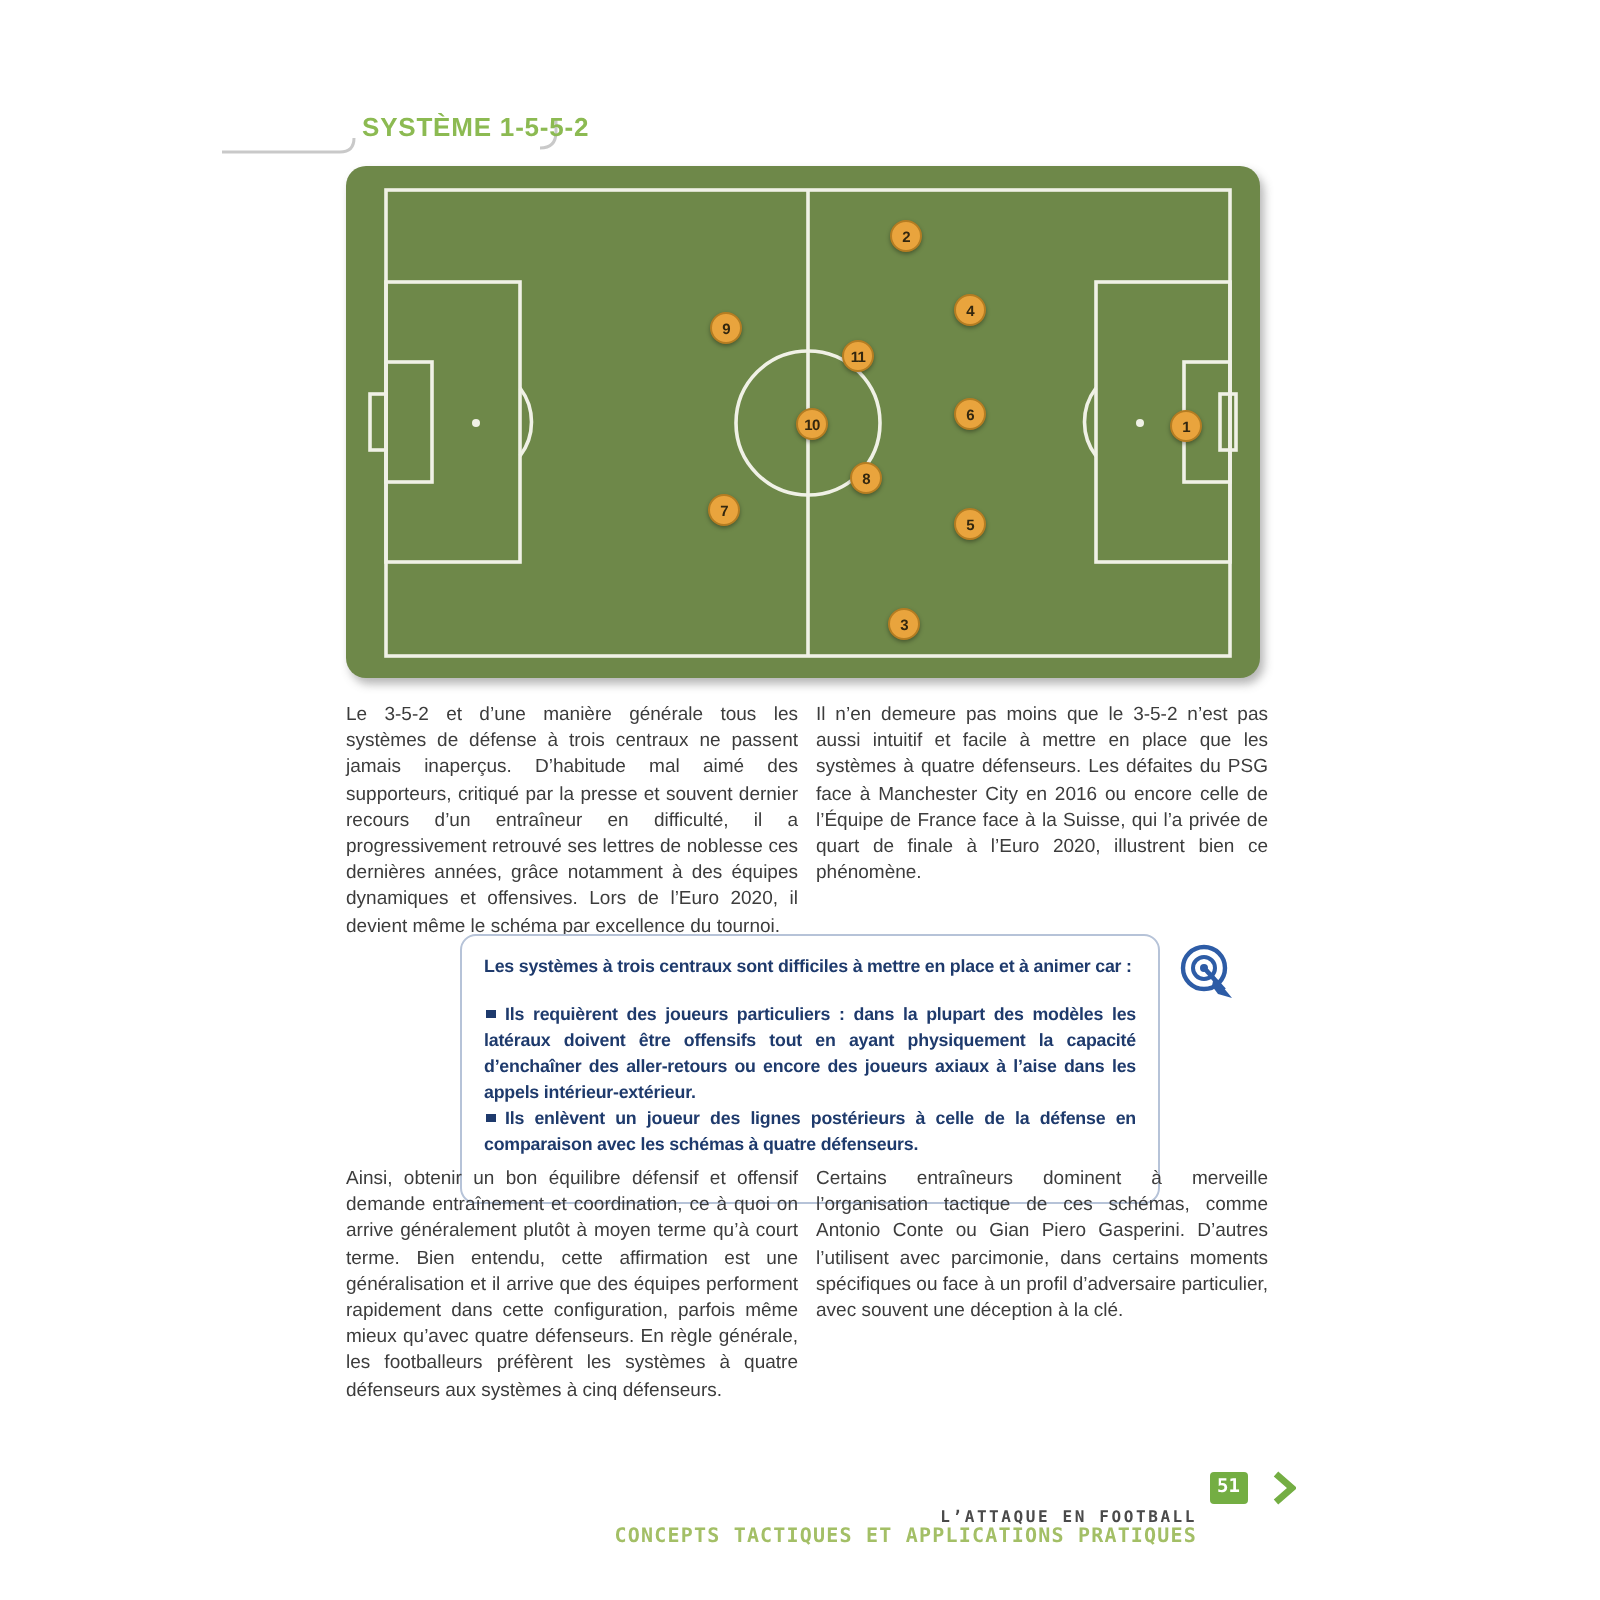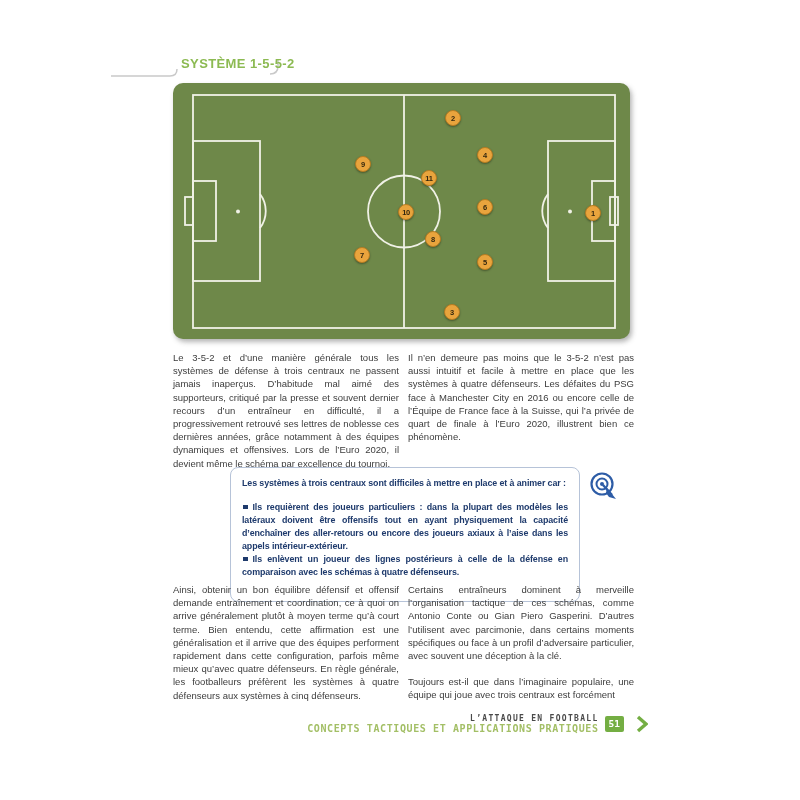--- a/index.html
+++ b/index.html
@@ -63,21 +63,21 @@
     display:inline-block;width:4.5px;height:4.5px;margin-right:5px;margin-left:1px;
     background:var(--callout-text,#1e3a6c);vertical-align:1px;
   }
   .target-icon{position:absolute;left:589px;top:471px;}
 
   
   footer{
     position:absolute;top:713px;left:200px;width:448px;
     display:flex;align-items:center;justify-content:flex-end;gap:6px;
   }
-  .footer-text{text-align:right;font-family:"DejaVu Sans Mono", monospace;font-weight:700;}
+  .footer-text{text-align:right;font-family:"DejaVu Sans Mono", monospace;font-weight:700;margin-top:40px;}
   .footer-line1{
     font-size:8px;letter-spacing:1.3px;color:var(--footer-text,#4a4a4a);line-height:11px;
   }
   .footer-line2{
     font-size:10px;letter-spacing:.6px;color:var(--footer-green,#a3bf66);line-height:10px;
   }
   .badge-wrap{display:flex;align-items:center;gap:12px;}
   .badge{
     display:inline-block;background:var(--badge-green,#74ae43);color:#fff;
     font-family:"DejaVu Sans Mono", monospace;font-weight:700;font-size:9.5px;
@@ -159,21 +159,20 @@
       <polygon points="22,31 27,28 24,24 27,28"></polygon>
     </g>
   </svg>
 
   <section class="cols" style="top:583px">
     <div class="col">
       <p>Ainsi, obtenir un bon équilibre défensif et offensif demande entraînement et coordination, ce à quoi on arrive généralement plutôt à moyen terme qu’à court terme. Bien entendu, cette affirmation est une généralisation et il arrive que des équipes performent rapidement dans cette configuration, parfois même mieux qu’avec quatre défenseurs. En règle générale, les footballeurs préfèrent les systèmes à quatre défenseurs aux systèmes à cinq défenseurs.</p>
     </div>
     <div class="col">
       <p>Certains entraîneurs dominent à merveille l’organisation tactique de ces schémas, comme Antonio Conte ou Gian Piero Gasperini. D’autres l’utilisent avec parcimonie, dans certains moments spécifiques ou face à un profil d’adversaire particulier, avec souvent une déception à la clé.</p>
-      <p class="mt">Toujours est-il que dans l’imaginaire populaire, une équipe qui joue avec trois centraux est forcément</p>
     </div>
   </section>
 
   <footer>
     <div class="footer-text">
       <div class="footer-line1">L’ATTAQUE EN FOOTBALL</div>
       <div class="footer-line2">CONCEPTS TACTIQUES ET APPLICATIONS PRATIQUES</div>
     </div>
     <div class="badge-wrap">
       <span class="badge">51</span>

